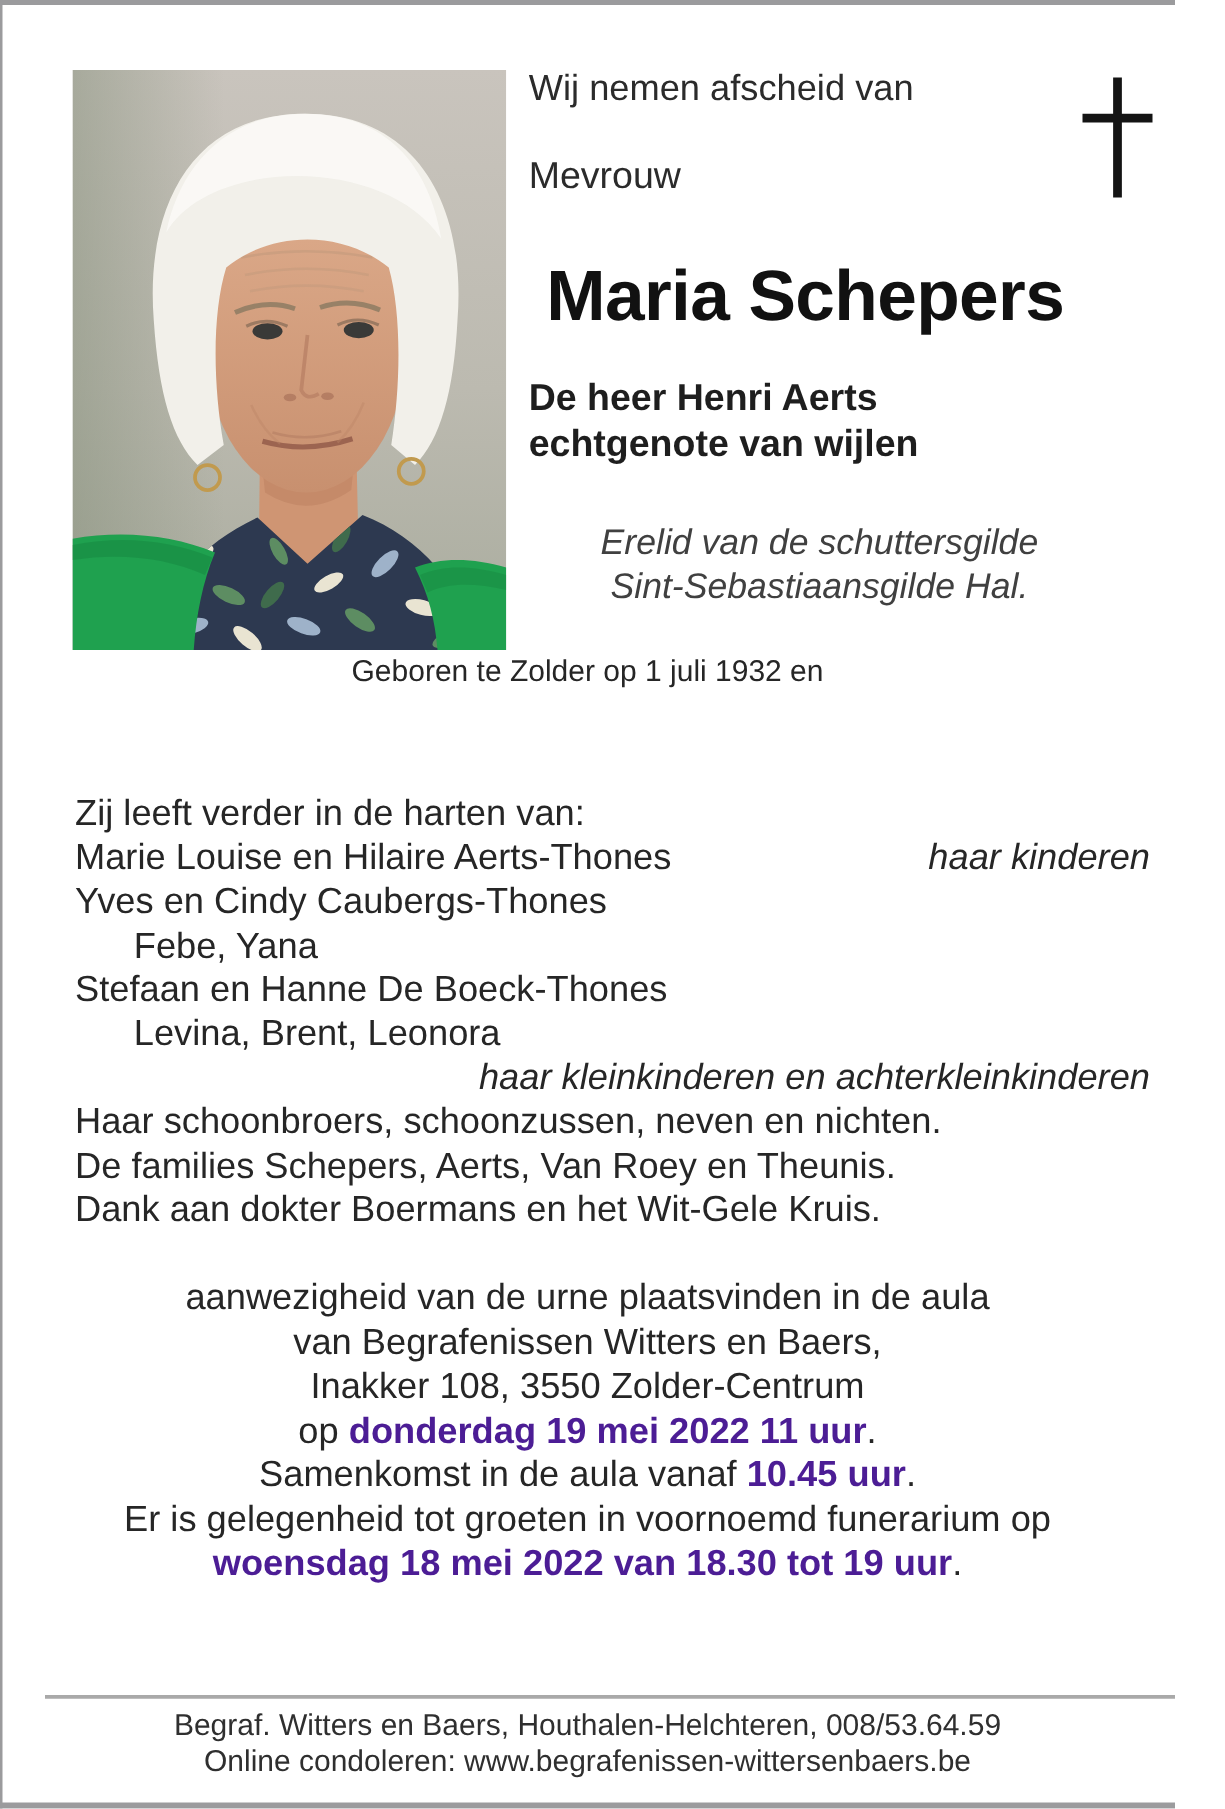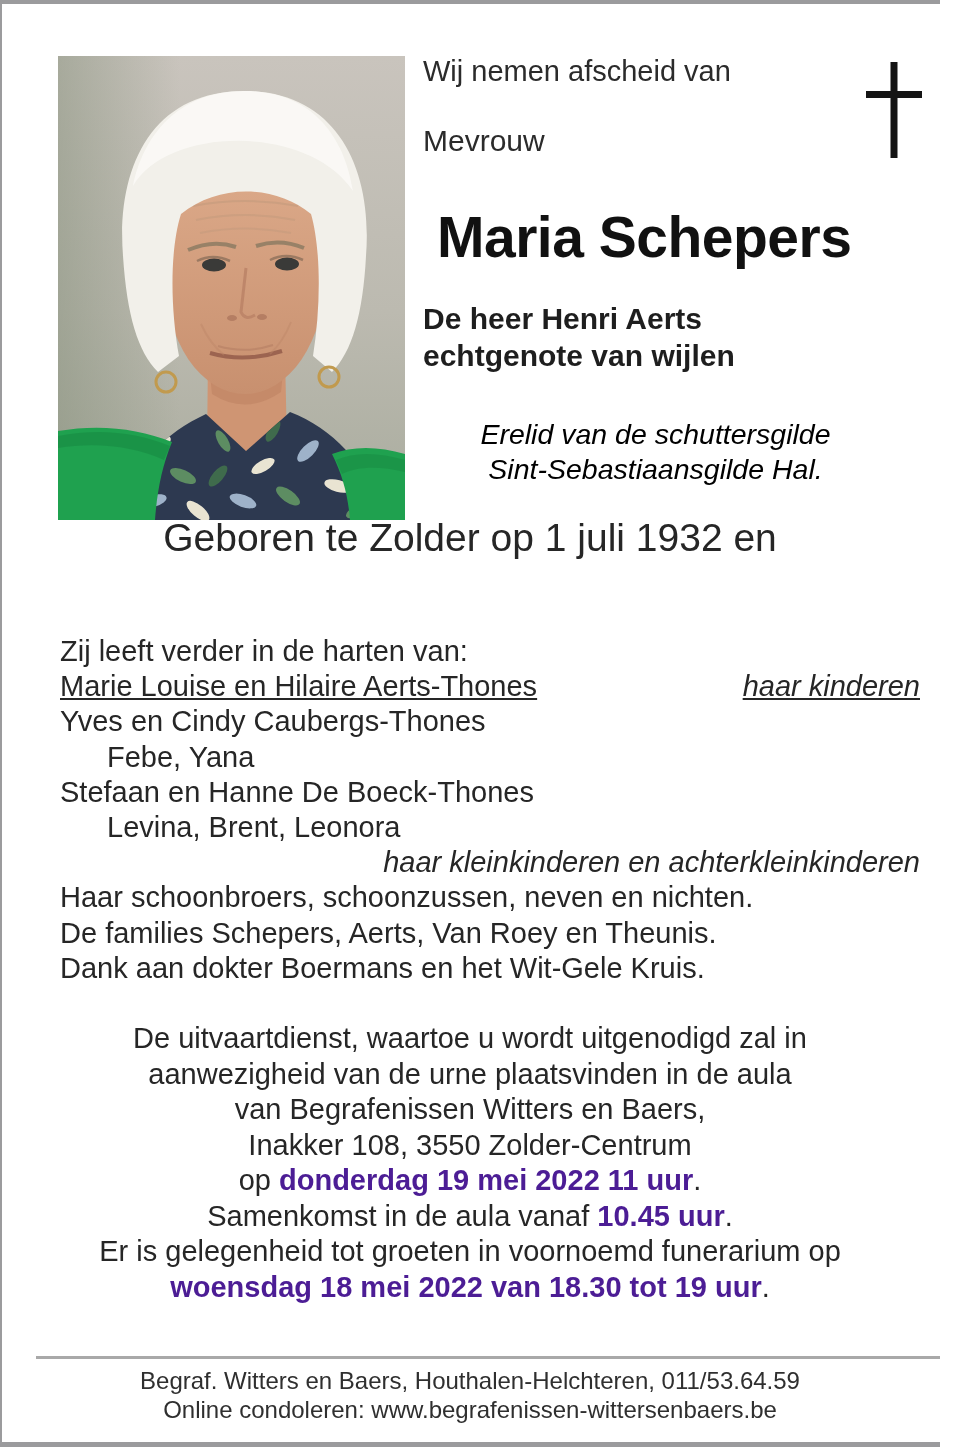--- a/index.html
+++ b/index.html
@@ -16,26 +16,26 @@
 
   .photo{position:absolute;left:58px;top:56px;width:347px;height:464px;}
   .photo svg{display:block;width:100%;height:100%;}
 
   .cross{position:absolute;left:864px;top:60px;width:60px;height:100px;}
 
   .hdr-intro{position:absolute;left:423px;top:55px;font-size:29px;color:#2b2b2b;white-space:nowrap;}
   .hdr-salutation{position:absolute;left:423px;top:124px;font-size:30px;color:#2b2b2b;white-space:nowrap;}
   .hdr-name{position:absolute;left:421px;top:188px;margin:16px;font-size:57px;font-weight:bold;color:#111111;letter-spacing:-0.5px;white-space:nowrap;}
   .hdr-spouse{position:absolute;left:423px;top:300px;font-size:30px;font-weight:bold;color:#1e1e1e;line-height:37px;white-space:nowrap;}
-  .hdr-honor{position:absolute;left:423px;top:417px;width:465px;text-align:center;font-style:italic;font-size:28.5px;line-height:35px;color:#000000;}
+  .hdr-honor{position:absolute;left:423px;top:417px;width:465px;text-align:center;font-style:italic;font-size:28.5px;line-height:35px;color:#404040;}
 
-  .dates{position:absolute;left:0;right:0;top:520px;text-align:center;font-size:39px;line-height:35.5px;}
+  .dates{position:absolute;left:0;right:0;top:520px;text-align:center;font-size:24px;line-height:35.5px;}
 
   .family{position:absolute;left:60px;top:634px;width:860px;font-size:29px;line-height:35.2px;}
-  .fam-row{display:flex;justify-content:space-between;align-items:baseline;text-decoration:underline;}
+  .fam-row{display:flex;justify-content:space-between;align-items:baseline;}
   .indent{padding-left:47px;}
   .it{font-style:italic;}
   .right{text-align:right;}
 
   .service{position:absolute;left:0;right:0;top:1021px;text-align:center;font-size:29px;line-height:35.5px;}
   .service b{font-weight:bold;color:#4c1d95;}
 
   .divider{position:absolute;left:36px;top:1356px;width:908px;height:3px;background:#a9a9a9;}
   .footer{position:absolute;left:0;right:0;top:1366px;text-align:center;font-size:24px;line-height:29px;color:#2f2f2f;}
 </style>
@@ -172,29 +172,28 @@
     <div class="indent">Febe, Yana</div>
     <div>Stefaan en Hanne De Boeck-Thones</div>
     <div class="indent">Levina, Brent, Leonora</div>
     <div class="right it">haar kleinkinderen en achterkleinkinderen</div>
     <div>Haar schoonbroers, schoonzussen, neven en nichten.</div>
     <div>De families Schepers, Aerts, Van Roey en Theunis.</div>
     <div>Dank aan dokter Boermans en het Wit-Gele Kruis.</div>
   </div>
 
   <div class="service">
-    <div>De uitvaartdienst, waartoe u wordt uitgenodigd zal in</div>
     <div>aanwezigheid van de urne plaatsvinden in de aula</div>
     <div>van Begrafenissen Witters en Baers,</div>
     <div>Inakker 108, 3550 Zolder-Centrum</div>
     <div><span>op </span><b>donderdag 19 mei 2022 11 uur</b><span>.</span></div>
     <div><span>Samenkomst in de aula vanaf </span><b>10.45 uur</b><span>.</span></div>
     <div>Er is gelegenheid tot groeten in voornoemd funerarium op</div>
     <div><b>woensdag 18 mei 2022 van 18.30 tot 19 uur</b><span>.</span></div>
   </div>
 
   <div class="divider"></div>
 
   <div class="footer">
-    <div>Begraf. Witters en Baers, Houthalen-Helchteren, 011/53.64.59</div>
+    <div>Begraf. Witters en Baers, Houthalen-Helchteren, 008/53.64.59</div>
     <div>Online condoleren: www.begrafenissen-wittersenbaers.be</div>
   </div>
 </div>
 
 </body></html>

